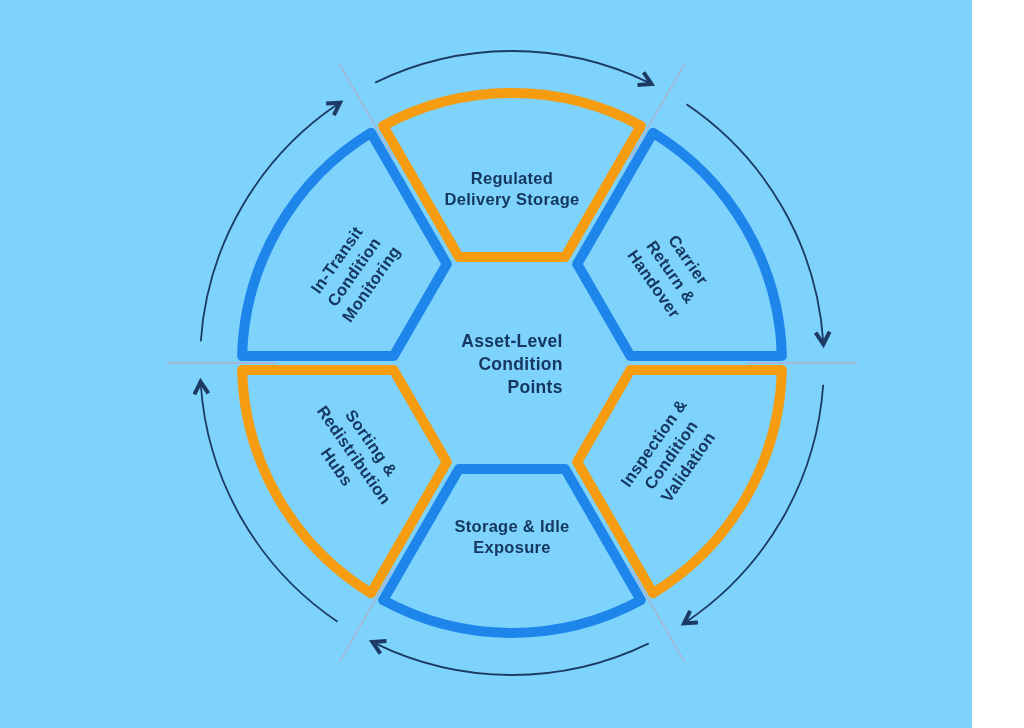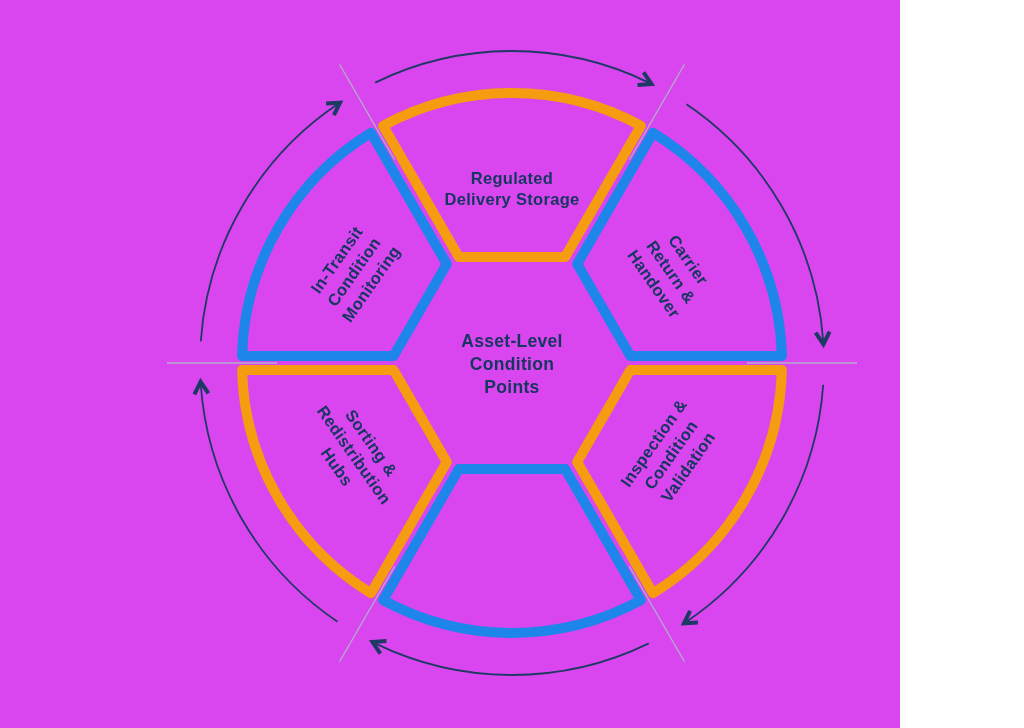--- a/index.html
+++ b/index.html
@@ -1,37 +1,37 @@
 <!DOCTYPE html>
 <html><head>
 <meta charset="utf-8">
 <style>
   html, body { margin: 0; padding: 0; background: #ffffff; }
   .stage {
     position: relative;
-    width: 900px;
+    width: 972px;
     height: 728px;
-    background: #d946ef;
+    background: #7dd3fc;
     overflow: hidden;
     font-family: "Liberation Sans", sans-serif;
   }
   .stage svg { position: absolute; left: 0; top: 0; }
   .label {
     position: absolute;
     text-align: center;
     font-weight: 700;
     font-size: 16.5px;
     line-height: 1.27;
     letter-spacing: 0.3px;
     white-space: nowrap;
   }
   .label.rot-plus  { transform: translate(-50%,-50%) rotate(55deg); }
   .label.rot-minus { transform: translate(-50%,-50%) rotate(-55deg); }
   .label.rot-none  { transform: translate(-50%,-50%); }
-  .label.center-label { font-size: 17.5px; line-height: 1.3; }
+  .label.center-label { font-size: 17.5px; line-height: 1.3; text-align: right; }
 </style>
 </head>
 <body>
 
 <div class="stage">
   <svg id="diagram-svg" width="1024" height="728" viewBox="0 0 1024 728">
       <line x1="394.5" y1="159.5" x2="339.5" y2="64.2" stroke="#B3AECB" stroke-width="1.3"></line>
       <line x1="629.5" y1="159.5" x2="684.5" y2="64.2" stroke="#B3AECB" stroke-width="1.3"></line>
       <line x1="747.0" y1="363.0" x2="857.0" y2="363.0" stroke="#B3AECB" stroke-width="1.3"></line>
       <line x1="629.5" y1="566.5" x2="684.5" y2="661.8" stroke="#B3AECB" stroke-width="1.3"></line>
@@ -67,20 +67,24 @@
     <div>Return &amp;</div>
     <div>Handover</div>
   </div>
 
   <div class="label rot-minus" style="left: 671px; top: 455px; color: rgb(20, 54, 95);">
     <div>Inspection &amp;</div>
     <div>Condition</div>
     <div>Validation</div>
   </div>
 
+  <div class="label rot-none" style="left: 512px; top: 537px; color: rgb(20, 54, 95);">
+    <div>Storage &amp; Idle</div>
+    <div>Exposure</div>
+  </div>
 
   <div class="label rot-plus" style="left: 354px; top: 455px; color: rgb(20, 54, 95);">
     <div>Sorting &amp;</div>
     <div>Redistribution</div>
     <div>Hubs</div>
   </div>
 
   <div class="label rot-minus" style="left: 354px; top: 272px; color: rgb(20, 54, 95);">
     <div>In-Transit</div>
     <div>Condition</div>

